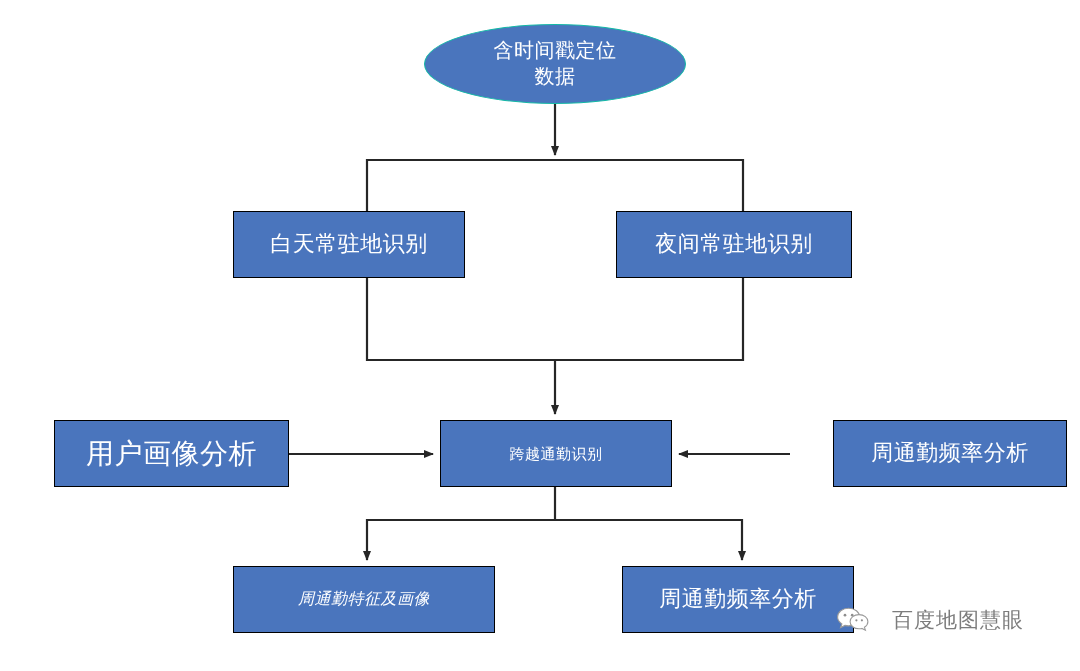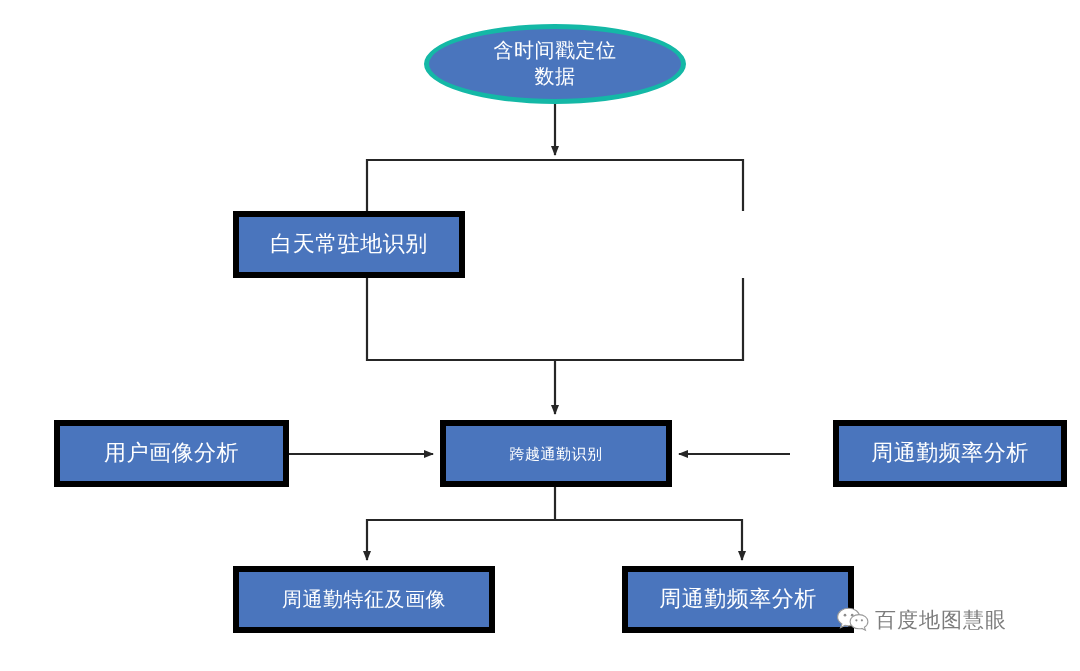--- a/index.html
+++ b/index.html
@@ -23,55 +23,55 @@
     left: 0;
     top: 0;
     width: 1080px;
     height: 671px;
     pointer-events: none;
   }
   .node {
     position: absolute;
     box-sizing: border-box;
     background: #4A75BD;
-    border: 6px solid #000000;
+    border: 1px solid #000000;
     color: #FFFFFF;
     display: flex;
     align-items: center;
     justify-content: center;
     text-align: center;
     line-height: 1.28;
     letter-spacing: 0.5px;
     z-index: 2;
   }
   .node.ellipse {
     border-radius: 50%;
-    border: 5px solid #14b8a6;
+    border: 1px solid #14b8a6;
   }
   .node .node-label {
     display: block;
     white-space: pre-line;
     padding: 0 6px;
   }
   .n-start { left: 424px; top: 24px;  width: 262px; height: 80px;  font-size: 20px; }
   .n-day   { left: 233px; top: 211px; width: 232px; height: 67px;  font-size: 22px; }
   .n-night { left: 616px; top: 211px; width: 236px; height: 67px;  font-size: 22px; }
-  .n-user  { left: 54px;  top: 420px; width: 235px; height: 67px;  font-size: 22px; justify-content: center; }
+  .n-user  { left: 54px;  top: 420px; width: 235px; height: 67px;  font-size: 28px; justify-content: center; }
   .n-cross { left: 440px; top: 420px; width: 232px; height: 67px;  font-size: 15px; }
   .n-freq  { left: 790px; top: 420px; width: 234px; height: 67px;  font-size: 22px; margin-left: 43px; }
-  .n-week  { left: 233px; top: 566px; width: 262px; height: 67px;  font-size: 20px; }
+  .n-week  { left: 233px; top: 566px; width: 262px; height: 67px;  font-size: 16px; font-style: italic; }
   .n-daily { left: 622px; top: 566px; width: 232px; height: 67px;  font-size: 22px; }
 
   #watermark {
     position: absolute;
     left: 836px;
     top: 606px;
     display: flex;
     align-items: center;
-    gap: 5px;
+    gap: 22px;
     z-index: 3;
   }
   #watermark .wm-text {
     font-size: 21px;
     color: #7C7C7C;
     letter-spacing: 1px;
     white-space: nowrap;
   }
   .wechat-icon {
     display: block;
@@ -115,20 +115,23 @@
 
   <div class="node ellipse n-start">
     <span class="node-label">含时间戳定位
 数据</span>
   </div>
 
   <div class="node n-day">
     <span class="node-label">白天常驻地识别</span>
   </div>
 
+  <div class="node n-night">
+    <span class="node-label">夜间常驻地识别</span>
+  </div>
 
   <div class="node n-user">
     <span class="node-label">用户画像分析</span>
   </div>
 
   <div class="node n-cross">
     <span class="node-label">跨越通勤识别</span>
   </div>
 
   <div class="node n-freq">

